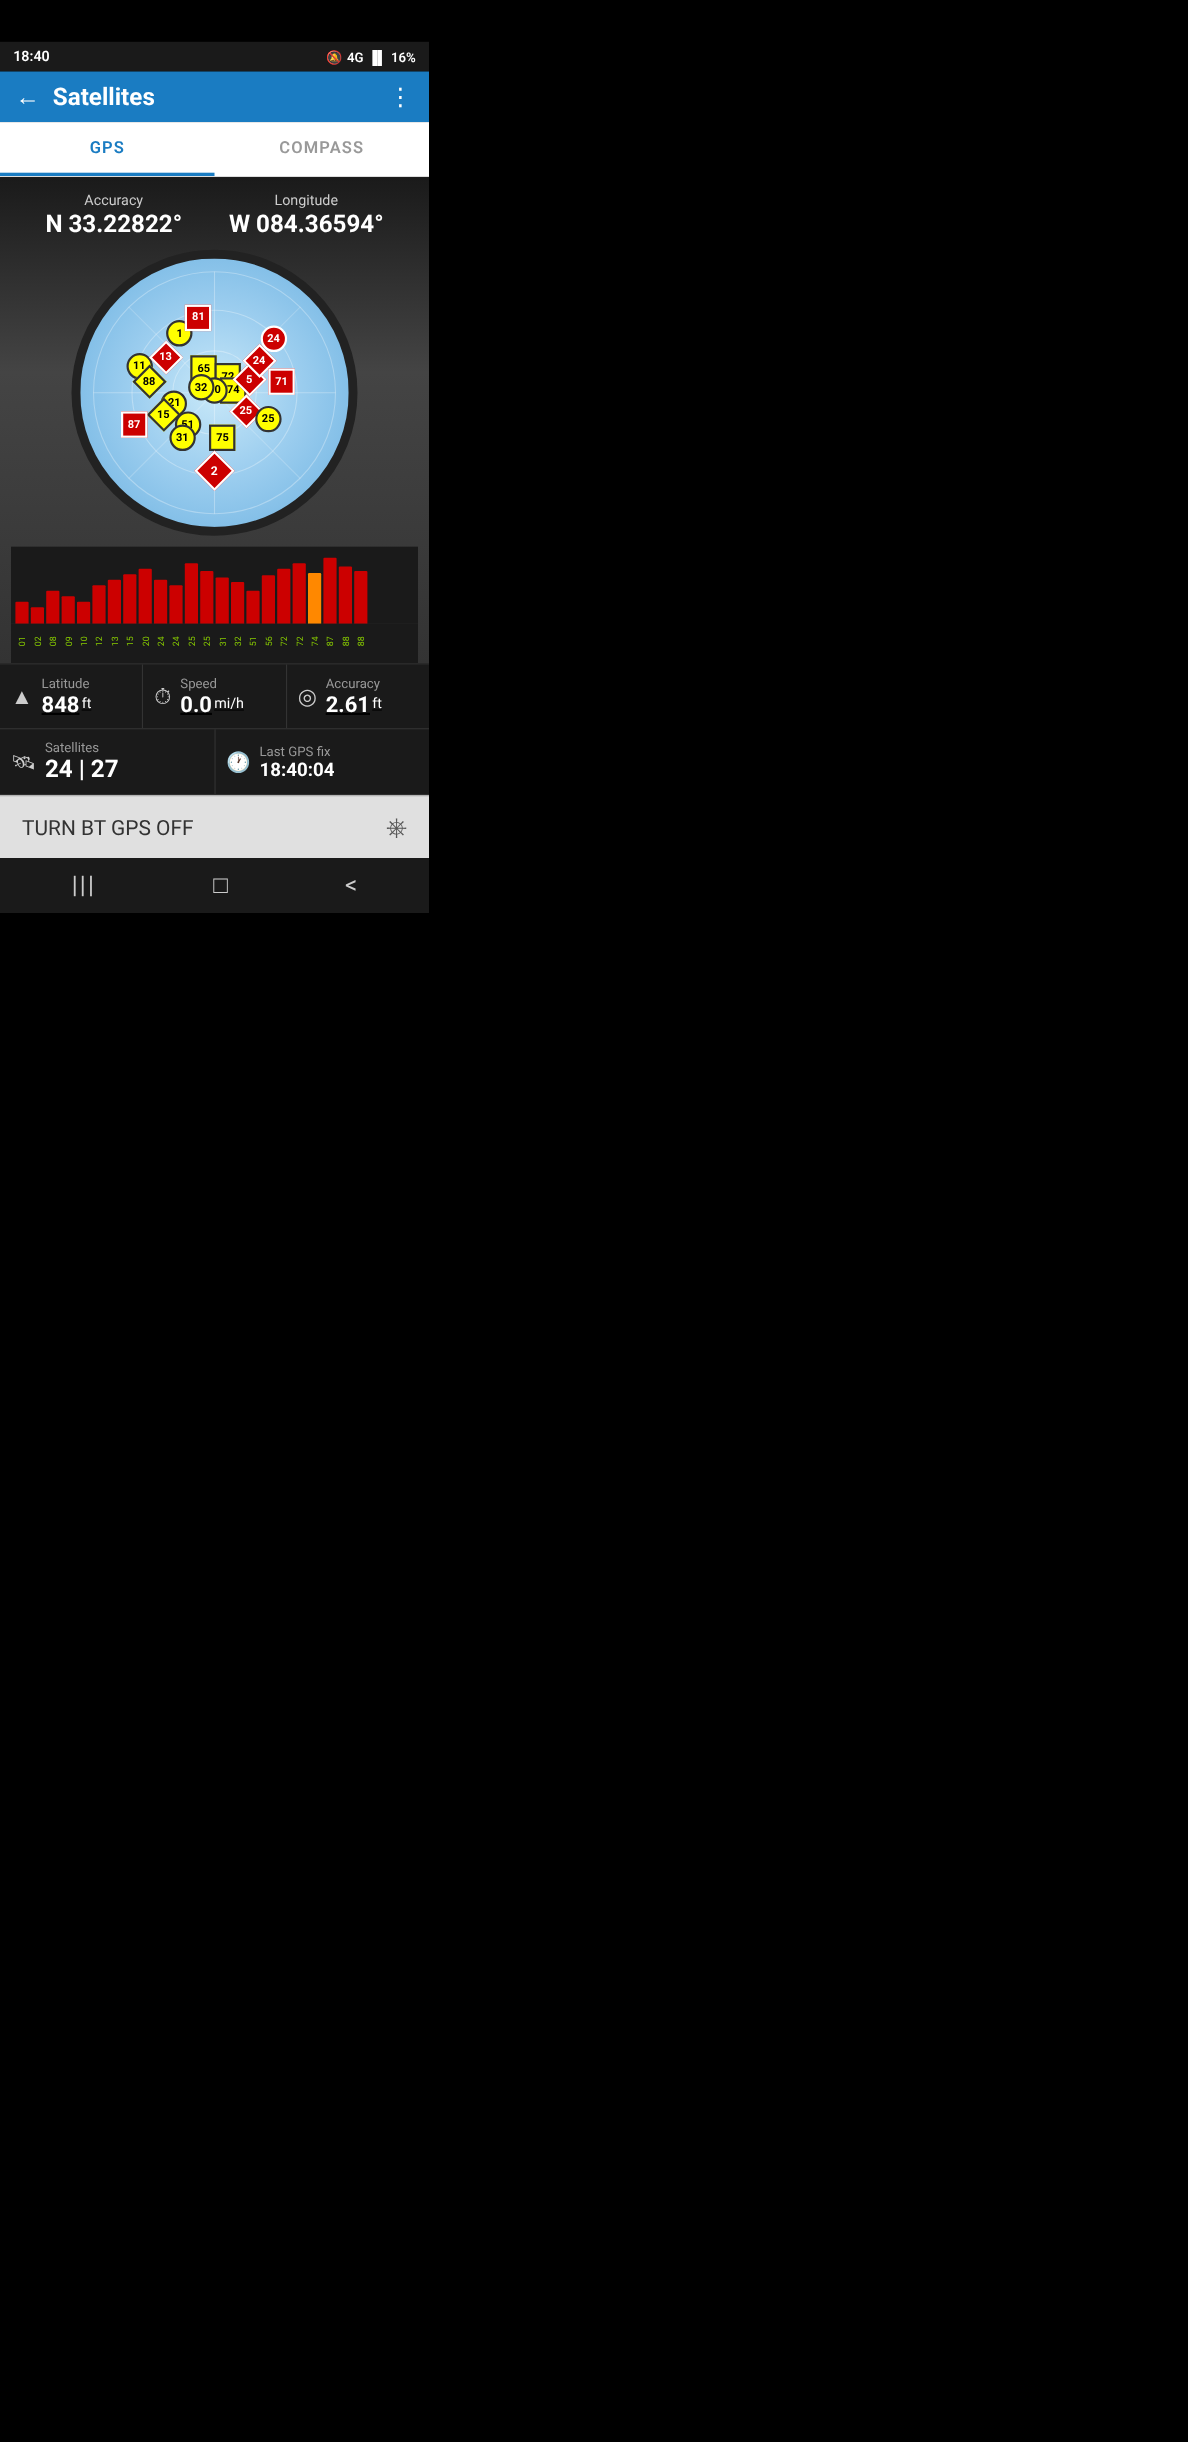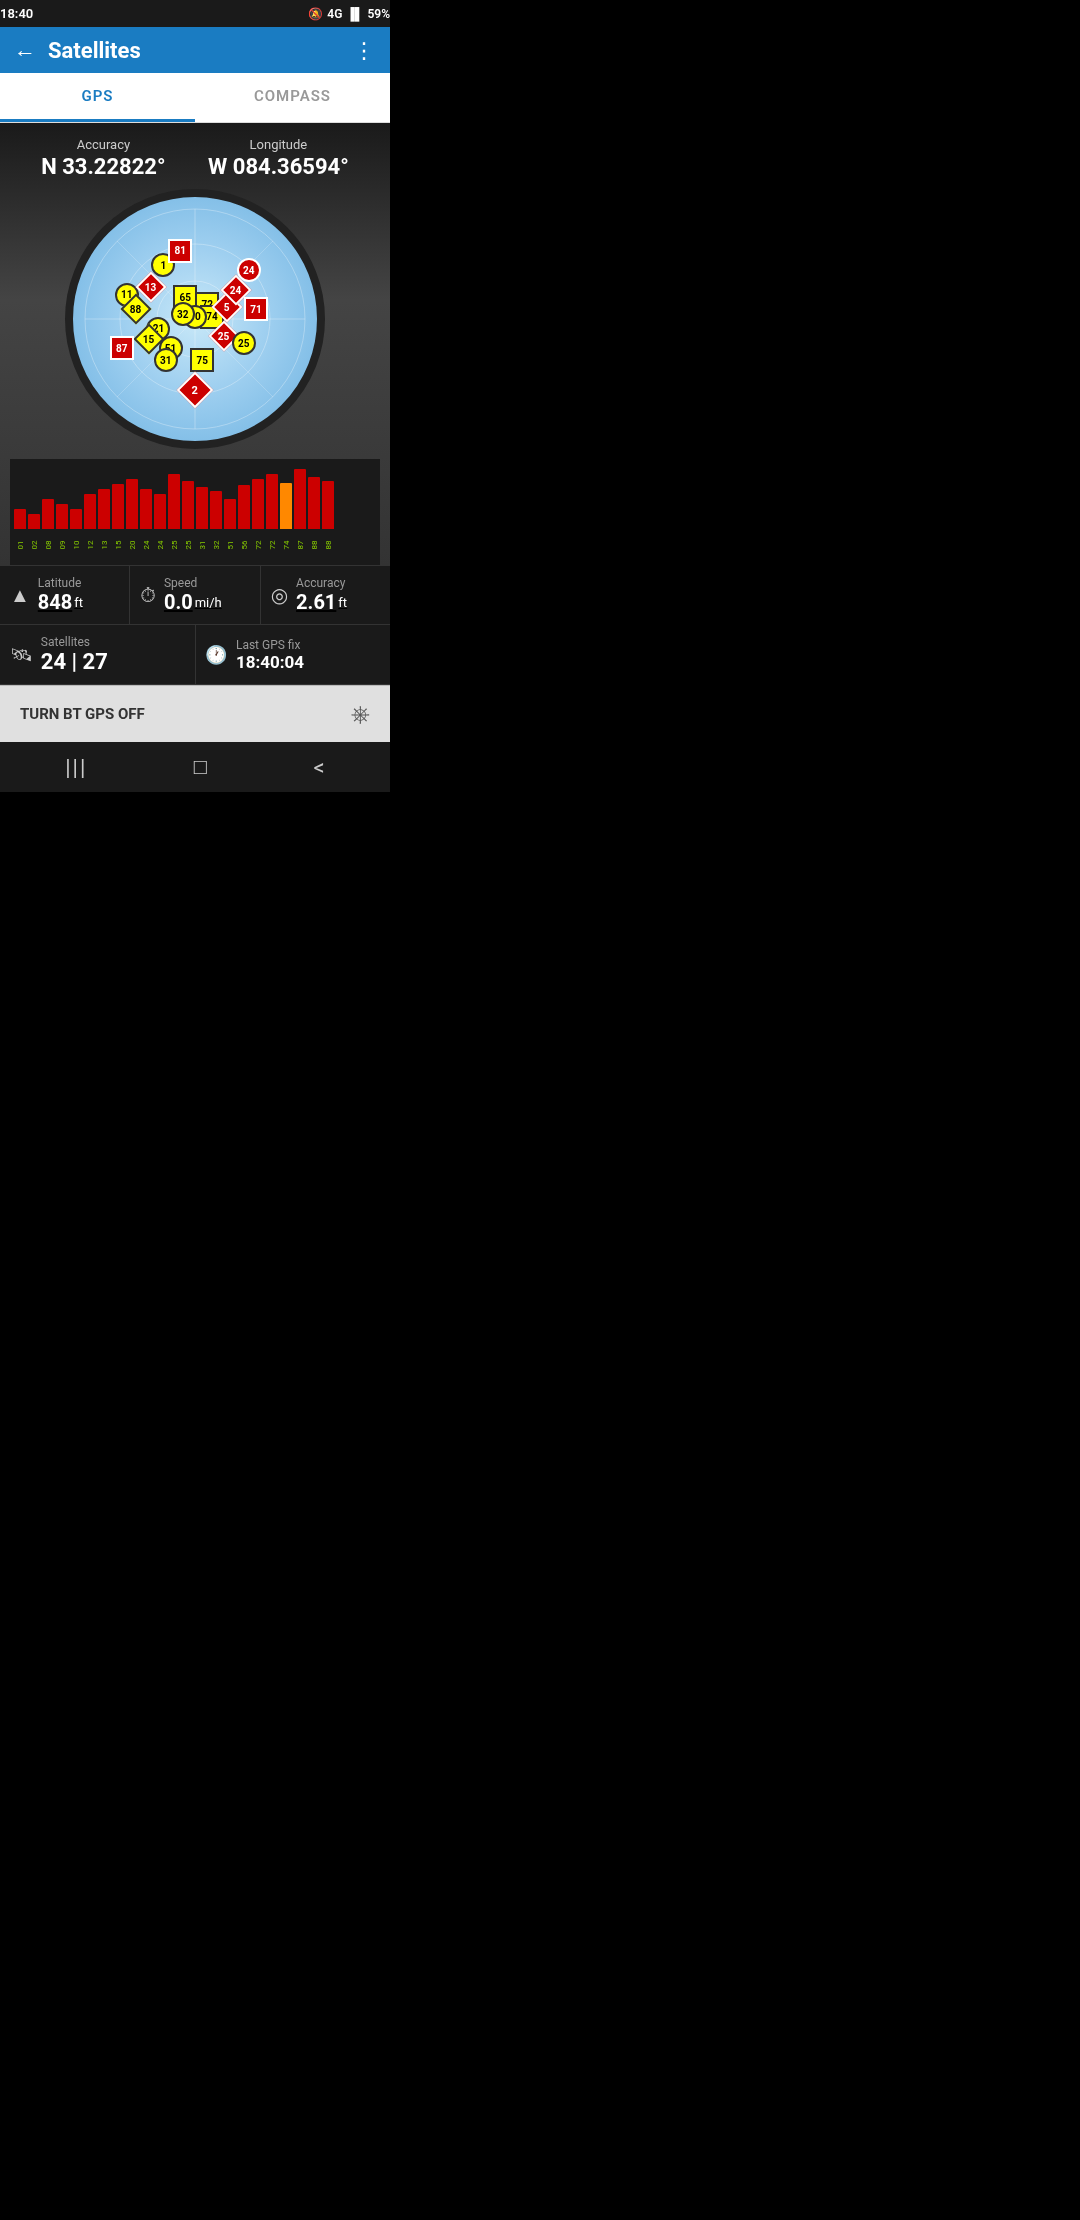--- a/index.html
+++ b/index.html
@@ -11,24 +11,25 @@
       background: #000;
       overflow-x: hidden;
     }
 
     
     .status-bar {
       background: #1a1a1a;
       display: flex;
       justify-content: space-between;
       align-items: center;
-      padding: 6px 0;
+      padding: 6px 12px;
       color: white;
       font-size: 13px;
       font-weight: 600;
+      margin-top: 38px;
     }
     .status-right {
       display: flex;
       align-items: center;
       gap: 4px;
       font-size: 12px;
     }
 
     
     .toolbar {
@@ -263,22 +264,22 @@
     
     .bottom-bar {
       background: #e0e0e0;
       display: flex;
       align-items: center;
       justify-content: space-between;
       padding: 14px 20px;
       border-top: 1px solid #bbb;
     }
     .bt-label {
-      font-size: 15px;
-      font-weight: bold;
+      font-size: 19px;
+      font-weight: normal;
       color: #333;
     }
     .bt-icon {
       font-size: 24px;
       color: #555;
     }
 
     
     .nav-bar {
       background: #1a1a1a;
@@ -314,21 +315,21 @@
   </style>
 </head>
 <body>
 
 <div class="status-bar">
   <span>18:40</span>
   <div class="status-right">
     <span>🔕</span>
     <span>4G</span>
     <span>▐▌</span>
-    <span>59%</span>
+    <span>16%</span>
   </div>
 </div>
 
 <div class="toolbar">
   <span class="toolbar-back">←</span>
   <span class="toolbar-title">Satellites</span>
   <span class="toolbar-menu">⋮</span>
 </div>
 
 <div class="tabs">

